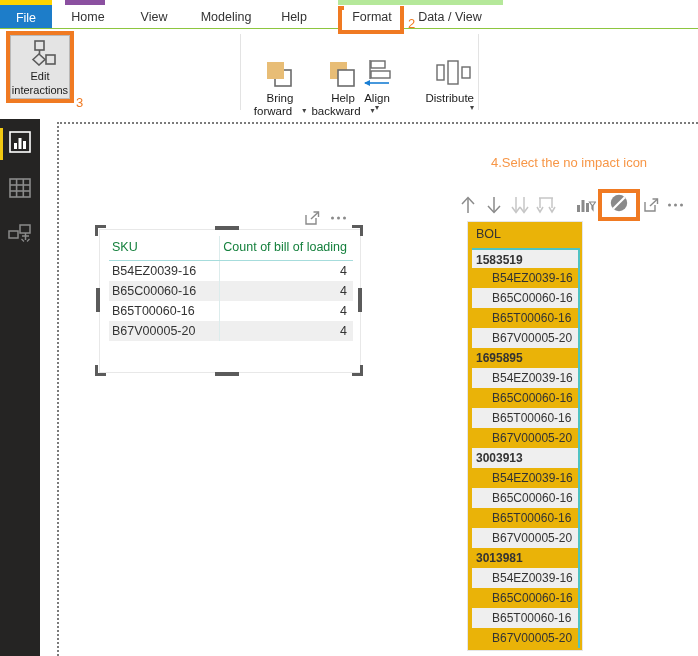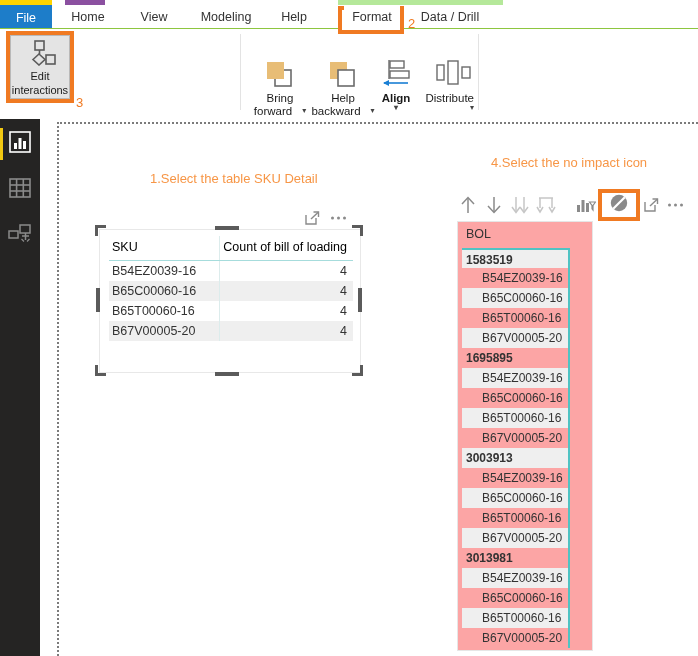--- a/index.html
+++ b/index.html
@@ -111,21 +111,21 @@
     display:flex; flex-direction:column; align-items:center;
     font-size:11.5px; color:#1a1a1a; line-height:12px; text-align:center;
   }
   .arr-btn .glyph { height:34px; display:flex; align-items:center; }
   .arr-btn .cap   { margin-top:1px; }
   .arr-btn .cap2  { display:flex; align-items:center; gap:10px; }
   .caret { font-size:8px; color:#444; line-height:8px; }
 
   #btn-bring    { left:248px; width:64px; }
   #btn-send     { left:310px; width:66px; }
-  #btn-align    { left:375px; width:42px;font-weight:bold; }
+  #btn-align    { left:356px; width:42px; }
   #btn-distribute{left:412px; width:62px;align-items:flex-end; }
 
   
   #navrail {
     position:absolute; left:0; top:119px; width:40px; height:537px;
     background:#252423;
   }
   .nav-item {
     position:absolute; left:7px; width:26px; height:26px;
     display:flex; align-items:center; justify-content:center;
@@ -168,21 +168,21 @@
     position:absolute; left:99px; top:229px; width:262px; height:144px;
     background:#ffffff; border:1px solid #e8e8e8; box-sizing:border-box;
   }
   .sel-handle { position:absolute; background:#5b5b5b; }
   .sel-corner { position:absolute; width:11px; height:11px; }
   .sel-corner i { position:absolute; background:#5b5b5b; }
 
   #sku-table { position:absolute; left:9px; top:6px; width:244px; }
   #sku-table table { border-collapse:collapse; width:244px; font-size:12.5px; }
   #sku-table th {
-    font-weight:normal; color:#000000; text-align:left;
+    font-weight:normal; color:#15803d; text-align:left;
     padding:4px 3px 6px 3px; border-bottom:1px solid #a6dcdc;
     font-size:12.5px;
   }
   #sku-table th.num { text-align:right; padding-right:6px; }
   #sku-table td {
     color:#333333; padding:3px 3px; font-size:12.5px;
   }
   #sku-table td.num { text-align:right; padding-right:6px; }
   #sku-table tr.alt td { background:#efefef; }
   #sku-table .colsplit { border-left:1px solid #dcecec; }
@@ -197,22 +197,22 @@
     justify-content:center; color:#8a8a8a;
   }
   .tb-ico.dim { color:#c6c6c6; }
   #no-impact-box {
     position:absolute; left:598px; top:189px; width:42px; height:32px;
     border:4px solid #f07a22; box-sizing:border-box; background:#ffffff;
     display:flex; align-items:center; justify-content:center;
   }
 
   #bol-visual {
-    position:absolute; left:457px; top:221px; width:136px; height:430px;
-    background:#fca5a5; border:1px solid #e6e6e6; box-sizing:border-box;
+    position:absolute; left:467px; top:221px; width:116px; height:430px;
+    background:#eab308; border:1px solid #e6e6e6; box-sizing:border-box;
   }
   #bol-title {
     position:absolute; left:8px; top:5px; font-size:12.5px; color:#333333;
   }
   #bol-rows {
     position:absolute; left:4px; top:26px; width:108px;
   }
   .bol-row {
     height:20px; line-height:20px; font-size:12px; color:#333333;
     box-sizing:border-box; border-right:2px solid #4fc3c3;
@@ -234,21 +234,21 @@
   <div class="ctx-strip ctx-green"></div>
 
   <div id="tabbar">
     <div class="tab file">File</div>
     <div class="tab home">Home</div>
     <div class="tab view">View</div>
     <div class="tab modeling">Modeling</div>
     <div class="tab help">Help</div>
     <div class="format-highlight"></div>
     <div class="tab format">Format</div>
-    <div class="tab datadrill">Data / Drill</div>
+    <div class="tab datadrill">Data / View</div>
     <div class="underline"></div>
   </div>
   <div class="anno-num anno-2">2</div>
 
   <div id="ribbon">
 
     <div class="rib-sep" style="left:240px;"></div>
     <div class="rib-sep" style="left:478px;"></div>
 
     <div id="edit-interactions-box"></div>
@@ -359,21 +359,20 @@
           <line x1="21.5" y1="16" x2="19" y2="18.5" stroke="#8a8a8a" stroke-width="1.3"></line>
         </svg>
       </span>
     </div>
   </div>
 
   <div id="canvas-wrap">
     <div id="canvas-dots"></div>
   </div>
 
-  <div class="anno-text" id="anno-1">1.Select the table SKU Detail</div>
   <div class="anno-text" id="anno-4">4.Select the no impact icon</div>
 
   <div id="sku-visual-header">
     <span class="vis-icon">
       <svg width="15" height="14" viewBox="0 0 15 14">
         <path d="M1 4 L1 13 L11 13 L11 7" fill="none" stroke="#8a8a8a" stroke-width="1.4"></path>
         <line x1="6" y1="8" x2="13.5" y2="1" stroke="#8a8a8a" stroke-width="1.4"></line>
         <polyline points="8.5,1 13.5,1 13.5,6" fill="none" stroke="#8a8a8a" stroke-width="1.4"></polyline>
       </svg>
     </span>

